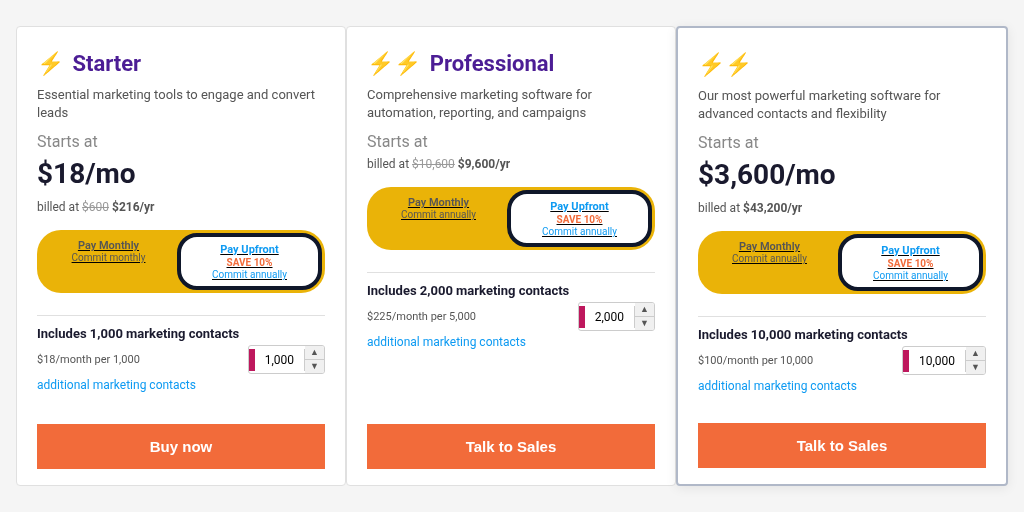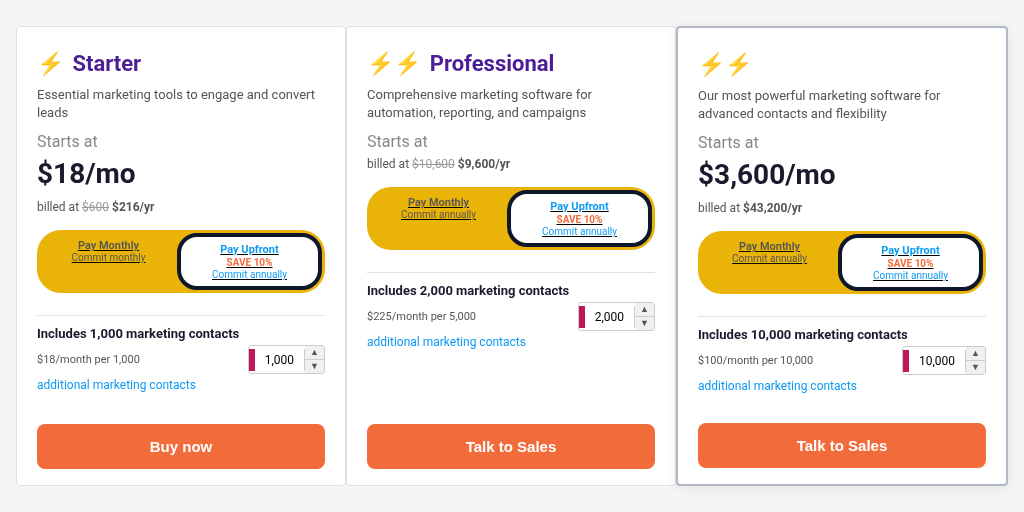--- a/index.html
+++ b/index.html
@@ -156,21 +156,21 @@
       font-size: 12px;
       color: #0d9af2;
       cursor: pointer;
       margin-top: 4px;
       line-height: 1.4;
     }
     .cta-button {
       background: #f26b3a;
       color: #fff;
       border: none;
-      border-radius: 8px;
+      border-radius: 0;
       padding: 14px;
       font-size: 15px;
       font-weight: 600;
       cursor: pointer;
       width: 100%;
       margin-top: auto;
       margin-top: 8px;
     }
     .spacer { flex: 1; }
   </style>

